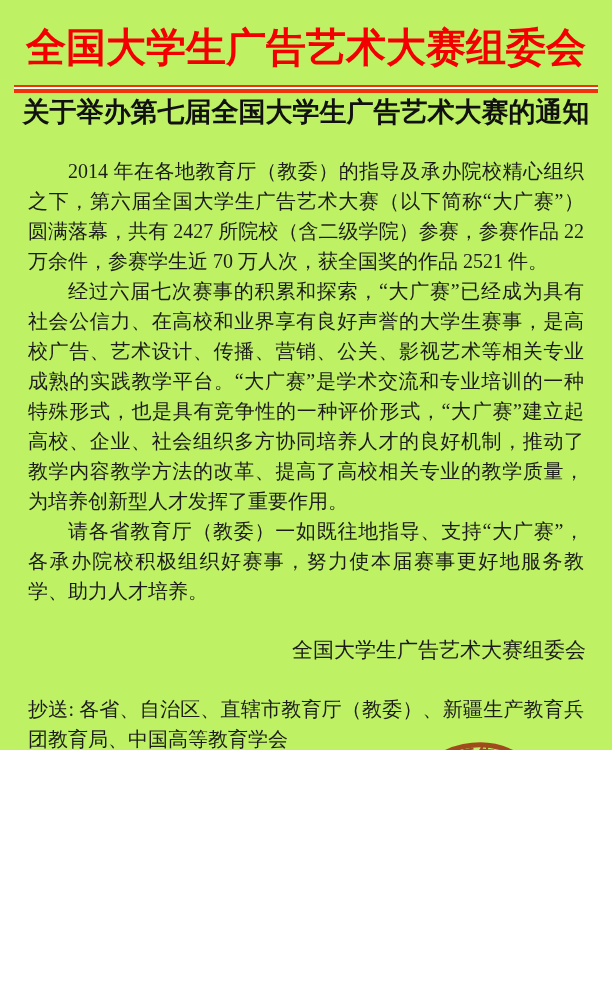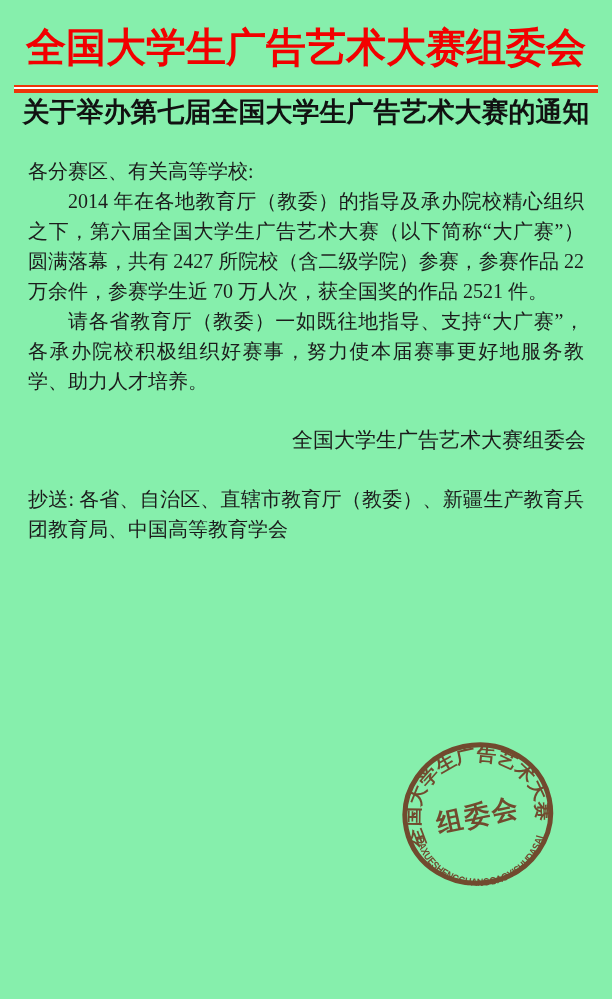--- a/index.html
+++ b/index.html
@@ -1,19 +1,19 @@
 <!DOCTYPE html>
 <html><head>
 <meta charset="utf-8">
 <style>
   html,body{margin:0;padding:0;background:#fff;}
   .page{
     position:relative;
-    width:612px;height:999px;
-    background:#86efac;
+    width:612px;height:750px;
+    background:#bef264;
     overflow:hidden;
     font-family:"Liberation Serif","DejaVu Serif",serif;
     color:#1c1c1c;
   }
   .org-title{
     margin:0;
     padding-top:24px;
     text-align:center;
     color:#f20000;
     font-size:40px;
@@ -97,22 +97,22 @@
 
   <div class="rule rule-top">
     <div class="thin"></div>
     <div class="gap"></div>
     <div class="thick"></div>
   </div>
 
   <h2 class="doc-title">关于举办第七届全国大学生广告艺术大赛的通知</h2>
 
   <div class="body-text">
-    <p class="salutation">各分赛区、有关高等学校:</p>
     <p>2014 年在各地教育厅（教委）的指导及承办院校精心组织之下，第六届全国大学生广告艺术大赛（以下简称“大广赛”）圆满落幕，共有 2427 所院校（含二级学院）参赛，参赛作品 22 万余件，参赛学生近 70 万人次，获全国奖的作品 2521 件。</p>
+    <p>经过六届七次赛事的积累和探索，“大广赛”已经成为具有社会公信力、在高校和业界享有良好声誉的大学生赛事，是高校广告、艺术设计、传播、营销、公关、影视艺术等相关专业成熟的实践教学平台。“大广赛”是学术交流和专业培训的一种特殊形式，也是具有竞争性的一种评价形式，“大广赛”建立起高校、企业、社会组织多方协同培养人才的良好机制，推动了教学内容教学方法的改革、提高了高校相关专业的教学质量，为培养创新型人才发挥了重要作用。</p>
     <p>请各省教育厅（教委）一如既往地指导、支持“大广赛”，各承办院校积极组织好赛事，努力使本届赛事更好地服务教学、助力人才培养。</p>
   </div>
 
   <div class="sign-block">
     <div>全国大学生广告艺术大赛组委会</div>
   </div>
 
   <div class="cc-line">抄送: 各省、自治区、直辖市教育厅（教委）、新疆生产教育兵团教育局、中国高等教育学会</div>
 
   <svg class="seal" viewBox="0 0 164 154" aria-hidden="true">

